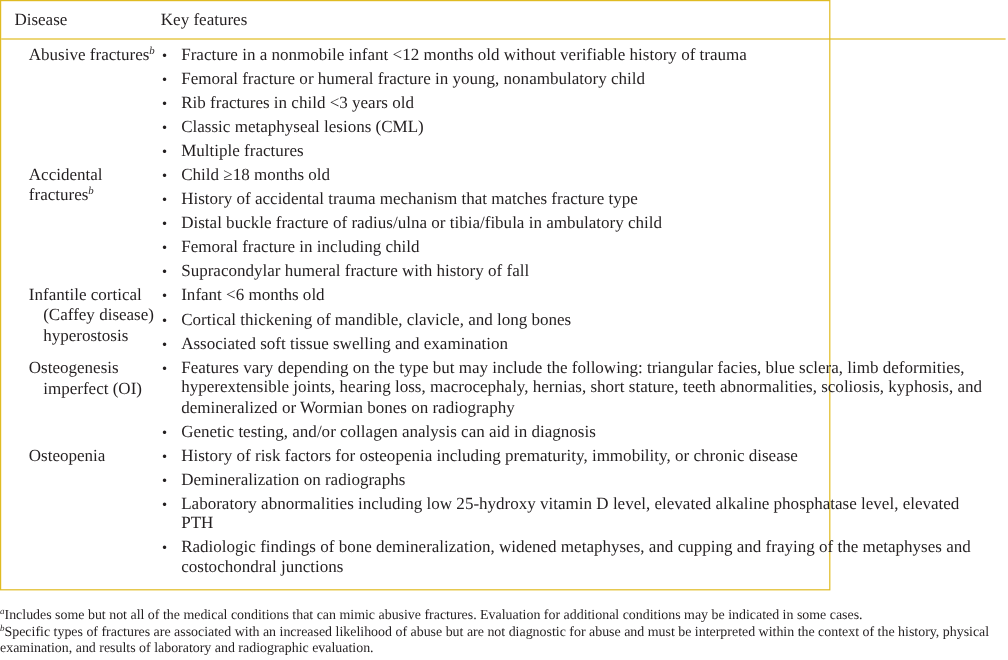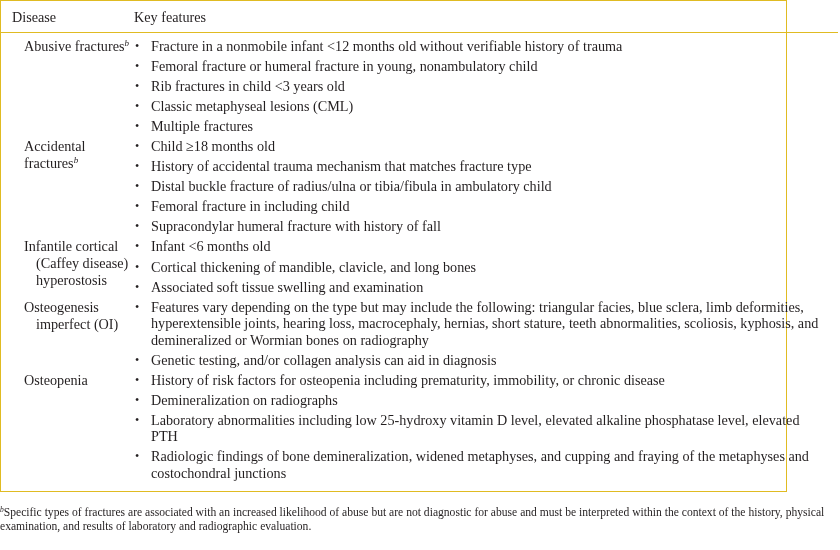--- a/index.html
+++ b/index.html
@@ -12,21 +12,21 @@
       height: 550px;
       position: relative;
       overflow: hidden;
       font-family: "Liberation Serif", "DejaVu Serif", serif;
       color: #231f20;
     }
     .table-frame {
       position: absolute;
       left: 0;
       top: 0;
-      width: 787px;
+      width: 692px;
       height: 492px;
       border: 1.5px solid #e0bb22;
       box-sizing: border-box;
     }
     .header-row {
       position: absolute;
       left: 0;
       top: 0;
       width: 837px;
       height: 32px;
@@ -172,14 +172,15 @@
       <div class="row">
         <div class="features-cell">
           <div class="feature"><span class="bullet">•</span><span>Laboratory abnormalities including low 25-hydroxy vitamin D level, elevated alkaline phosphatase level, elevated PTH</span></div>
           <div class="feature"><span class="bullet">•</span><span>Radiologic findings of bone demineralization, widened metaphyses, and cupping and fraying of the metaphyses and costochondral junctions</span></div>
         </div>
       </div>
     </div>
 </div>
 
 <div class="footnotes" id="footnotes">
+    <div class="footnote"><sup>a</sup><span>Includes some but not all of the medical conditions that can mimic abusive fractures. Evaluation for additional conditions may be indicated in some cases.</span></div>
     <div class="footnote"><sup>b</sup><span>Specific types of fractures are associated with an increased likelihood of abuse but are not diagnostic for abuse and must be interpreted within the context of the history, physical examination, and results of laboratory and radiographic evaluation.</span></div>
   </div>
 
 </body></html>

